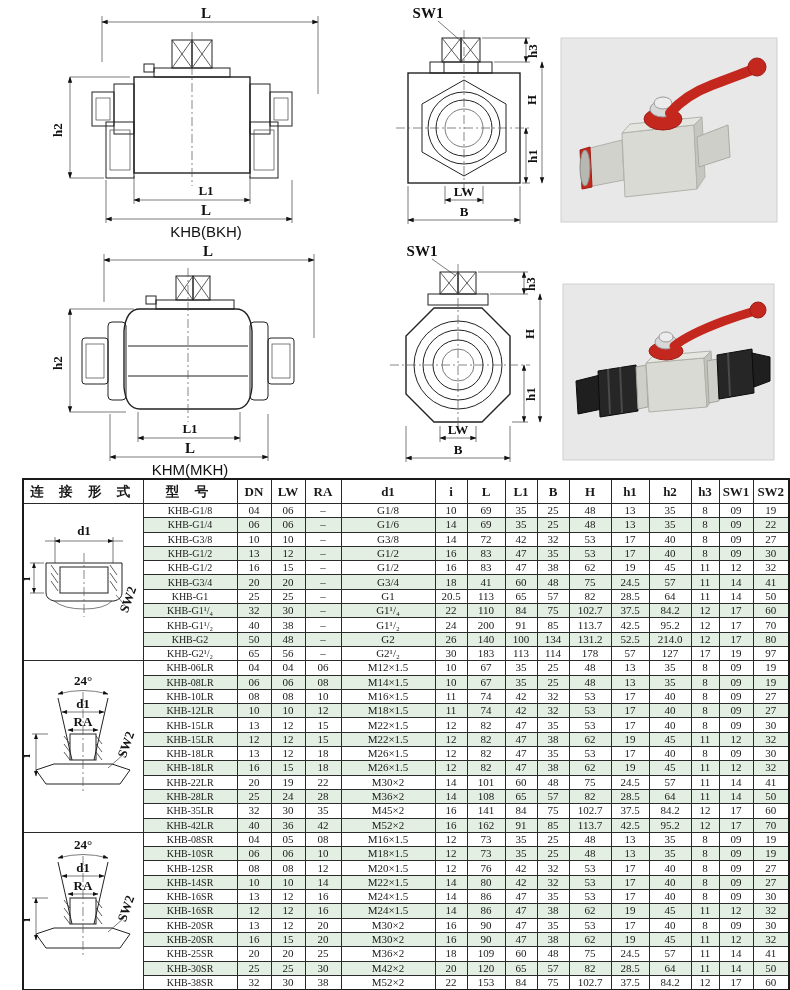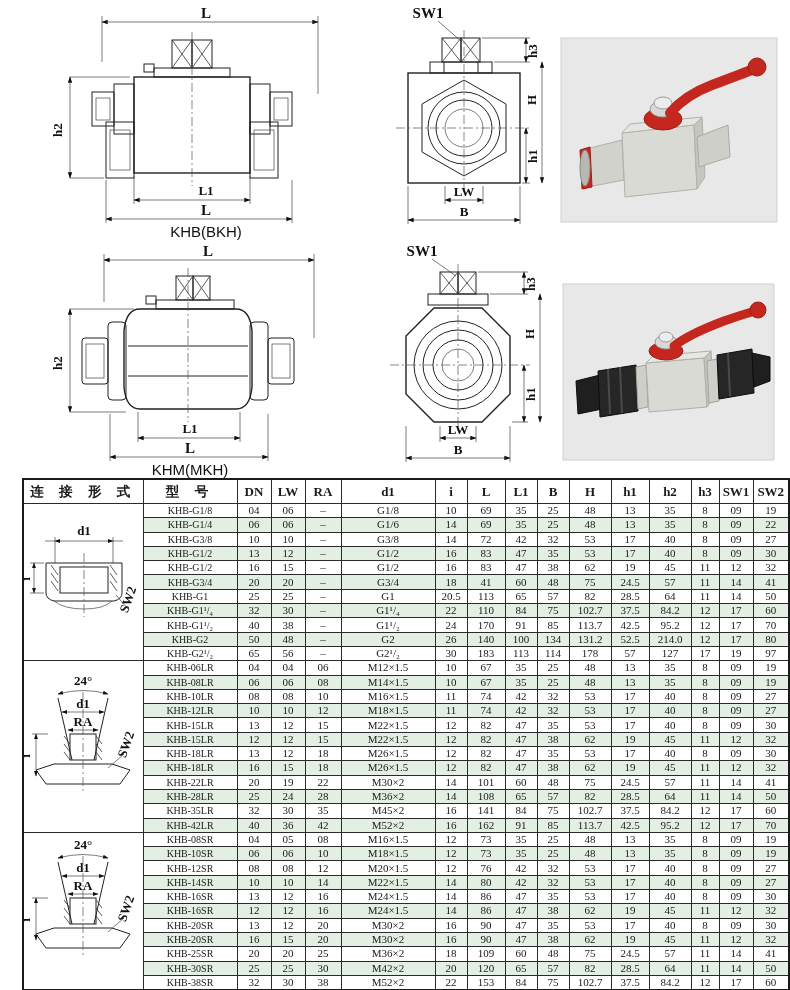--- a/index.html
+++ b/index.html
@@ -490,21 +490,21 @@
         <td>17</td>
         <td>60</td>
       </tr>
       <tr>
         <td class="model">KHB-G1¹/₂</td>
         <td>40</td>
         <td>38</td>
         <td>–</td>
         <td>G1¹/₂</td>
         <td>24</td>
-        <td>170</td>
+        <td>200</td>
         <td>91</td>
         <td>85</td>
         <td>113.7</td>
         <td>42.5</td>
         <td>95.2</td>
         <td>12</td>
         <td>17</td>
         <td>70</td>
       </tr>
       <tr class="alt">

